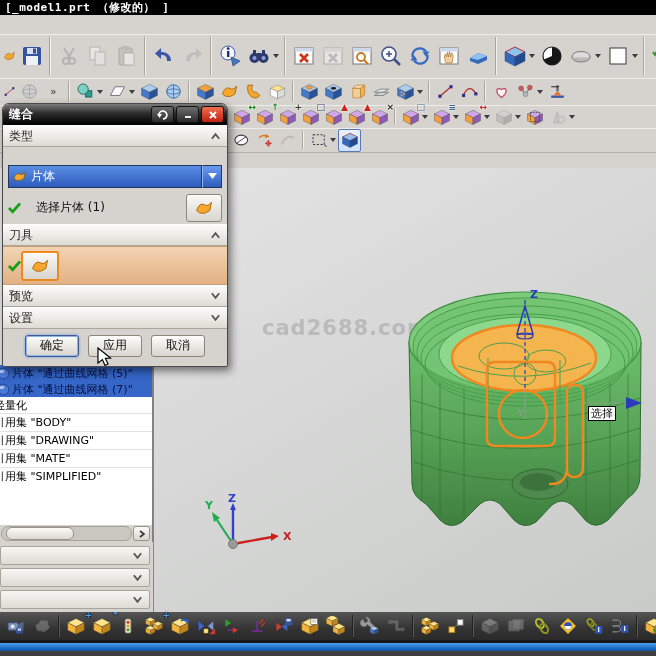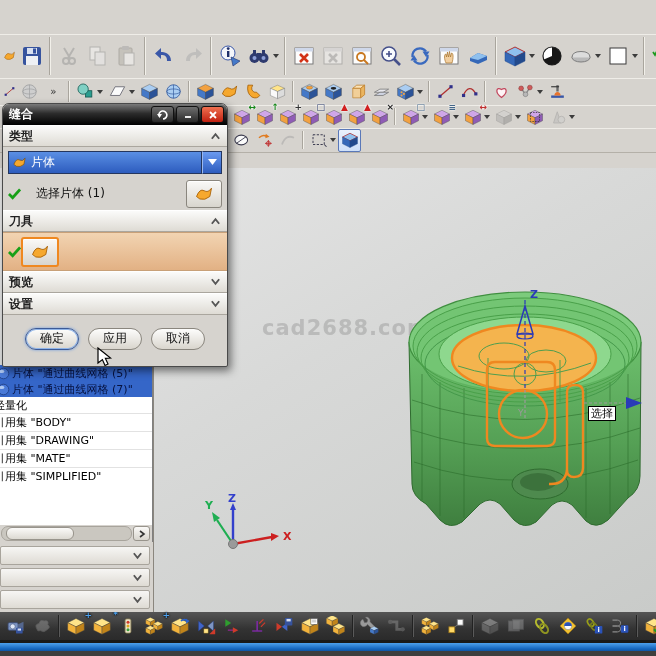--- a/index.html
+++ b/index.html
@@ -65,52 +65,55 @@
   #dialog{position:absolute;left:2px;top:103px;width:224px;height:262px;background:#d6d3ce;
           border:1px solid #4a4a4a;border-radius:7px 7px 2px 2px;box-shadow:3px 4px 8px rgba(0,0,0,.5);
           z-index:10;display:flex;flex-direction:column;font-size:12px;}
   #dlg-title{flex:none;height:21px;background:linear-gradient(#7a7a7a,#2c2c2c 45%,#000);border-radius:6px 6px 0 0;
              display:flex;align-items:center;color:#fff;font-weight:bold;padding:0 3px 0 6px;}
   #dlg-title .sp{flex:1;}
   .tbtn{flex:none;width:21px;height:15px;margin-left:2px;border:1px solid #111;border-radius:3px;
         background:linear-gradient(#6e6e6e,#2a2a2a);display:flex;align-items:center;justify-content:center;}
   .tbtn.close{background:linear-gradient(#f07050,#c02010);}
   .sec{flex:none;height:20px;background:linear-gradient(#fbfbfa,#dedbd4);border-top:1px solid #fff;
-       border-bottom:1px solid #aaa69e;display:flex;align-items:center;padding:0 6px;font-weight:bold;color:#222;}
+       border-bottom:1px solid #aaa69e;display:flex;align-items:center;padding:0 6px;font-weight:normal;color:#222;}
   .sec .sp{flex:1;}
-  .combo-row{flex:none;height:30px;display:flex;align-items:center;padding:0 5px;}
+  .combo-row{flex:none;height:30px;display:flex;align-items:center;padding:0 5px;margin-top:14px;}
   #combo{flex:1;height:21px;display:flex;align-items:center;background:linear-gradient(#5a8fe4,#2d5cbe);
          border:1px solid #24365e;color:#fff;padding-left:3px;}
   #combo-arrow{flex:none;width:18px;height:21px;background:linear-gradient(#6a9af0,#2d5cbe);border:1px solid #24365e;
                border-left:1px solid #9ab8f0;display:flex;align-items:center;justify-content:center;}
   .sel-row{flex:none;display:flex;align-items:center;padding:0 5px;color:#111;}
   #row-target{height:33px;}
   #row-tool{height:37px;background:linear-gradient(#f2d4b2,#e2b184);border-top:1px solid #c8a078;border-bottom:1px solid #c8a078;}
   .sel-row .lbl{flex:1;margin-left:15px;}
   .sheet-btn{flex:none;width:34px;height:26px;background:linear-gradient(#faf9f7,#d8d5ce);border:1px solid #8a867e;
              border-radius:3px;box-shadow:inset 0 1px 0 #fff;display:flex;align-items:center;justify-content:center;}
   .sheet-btn.hot{border:2px solid #ef8820;}
   #dlg-btns{flex:1;display:flex;align-items:center;justify-content:center;gap:9px;padding-bottom:4px;}
-  .dbtn{width:52px;height:20px;border:1px solid #8a867e;border-radius:11px;background:linear-gradient(#fdfdfc,#d9d5cd);
+  .dbtn{width:52px;height:20px;border:1px solid #8a867e;border-radius:3px;background:linear-gradient(#fdfdfc,#d9d5cd);
         display:flex;align-items:center;justify-content:center;font-size:12px;color:#111;}
   .dbtn.def{border:1px solid #3c5a96;box-shadow:0 0 0 1px #8fb4e8 inset,0 0 3px #6f9ce0;}
   #cursor{position:absolute;left:97px;top:347px;z-index:20;}
   
   #bottombar{position:absolute;left:0;top:612px;width:656px;height:28px;
              background:linear-gradient(#555,#333 60%,#2a2a2a);display:flex;align-items:center;padding-left:3px;}
   #taskstrip{position:absolute;left:0;top:640px;width:656px;height:16px;background:#191919;}
   #taskstrip .blue{position:absolute;left:0;top:3px;width:656px;height:8px;
                    background:linear-gradient(#4da0ec,#1668c0 70%,#0e54a4);}
   #taskstrip .base{position:absolute;left:0;top:11px;width:656px;height:5px;background:#3e3e3e;}
 </style>
 </head>
 <body>
 
 <div id="win">
 
+  <div id="titlebar">
+    <span>[_model1.prt （修改的） ]</span>
+  </div>
 
 
   <div id="tb1" class="tbrow">
       <div class="ic cut" style="height: 27px; width: 27px;">
         <svg width="24" height="24" viewBox="0 0 24 24">
           <path d="M3 15 Q7 5 12 8 Q17 11 21 5 L19 15 Q13 20 7 18 Z" fill="#f6a82e" stroke="#a35b00" stroke-width="1" stroke-linejoin="round"></path>
         </svg>
       </div>
       <div class="ic" style="height: 27px; width: 27px;">
         <svg width="24" height="24" viewBox="0 0 24 24">

